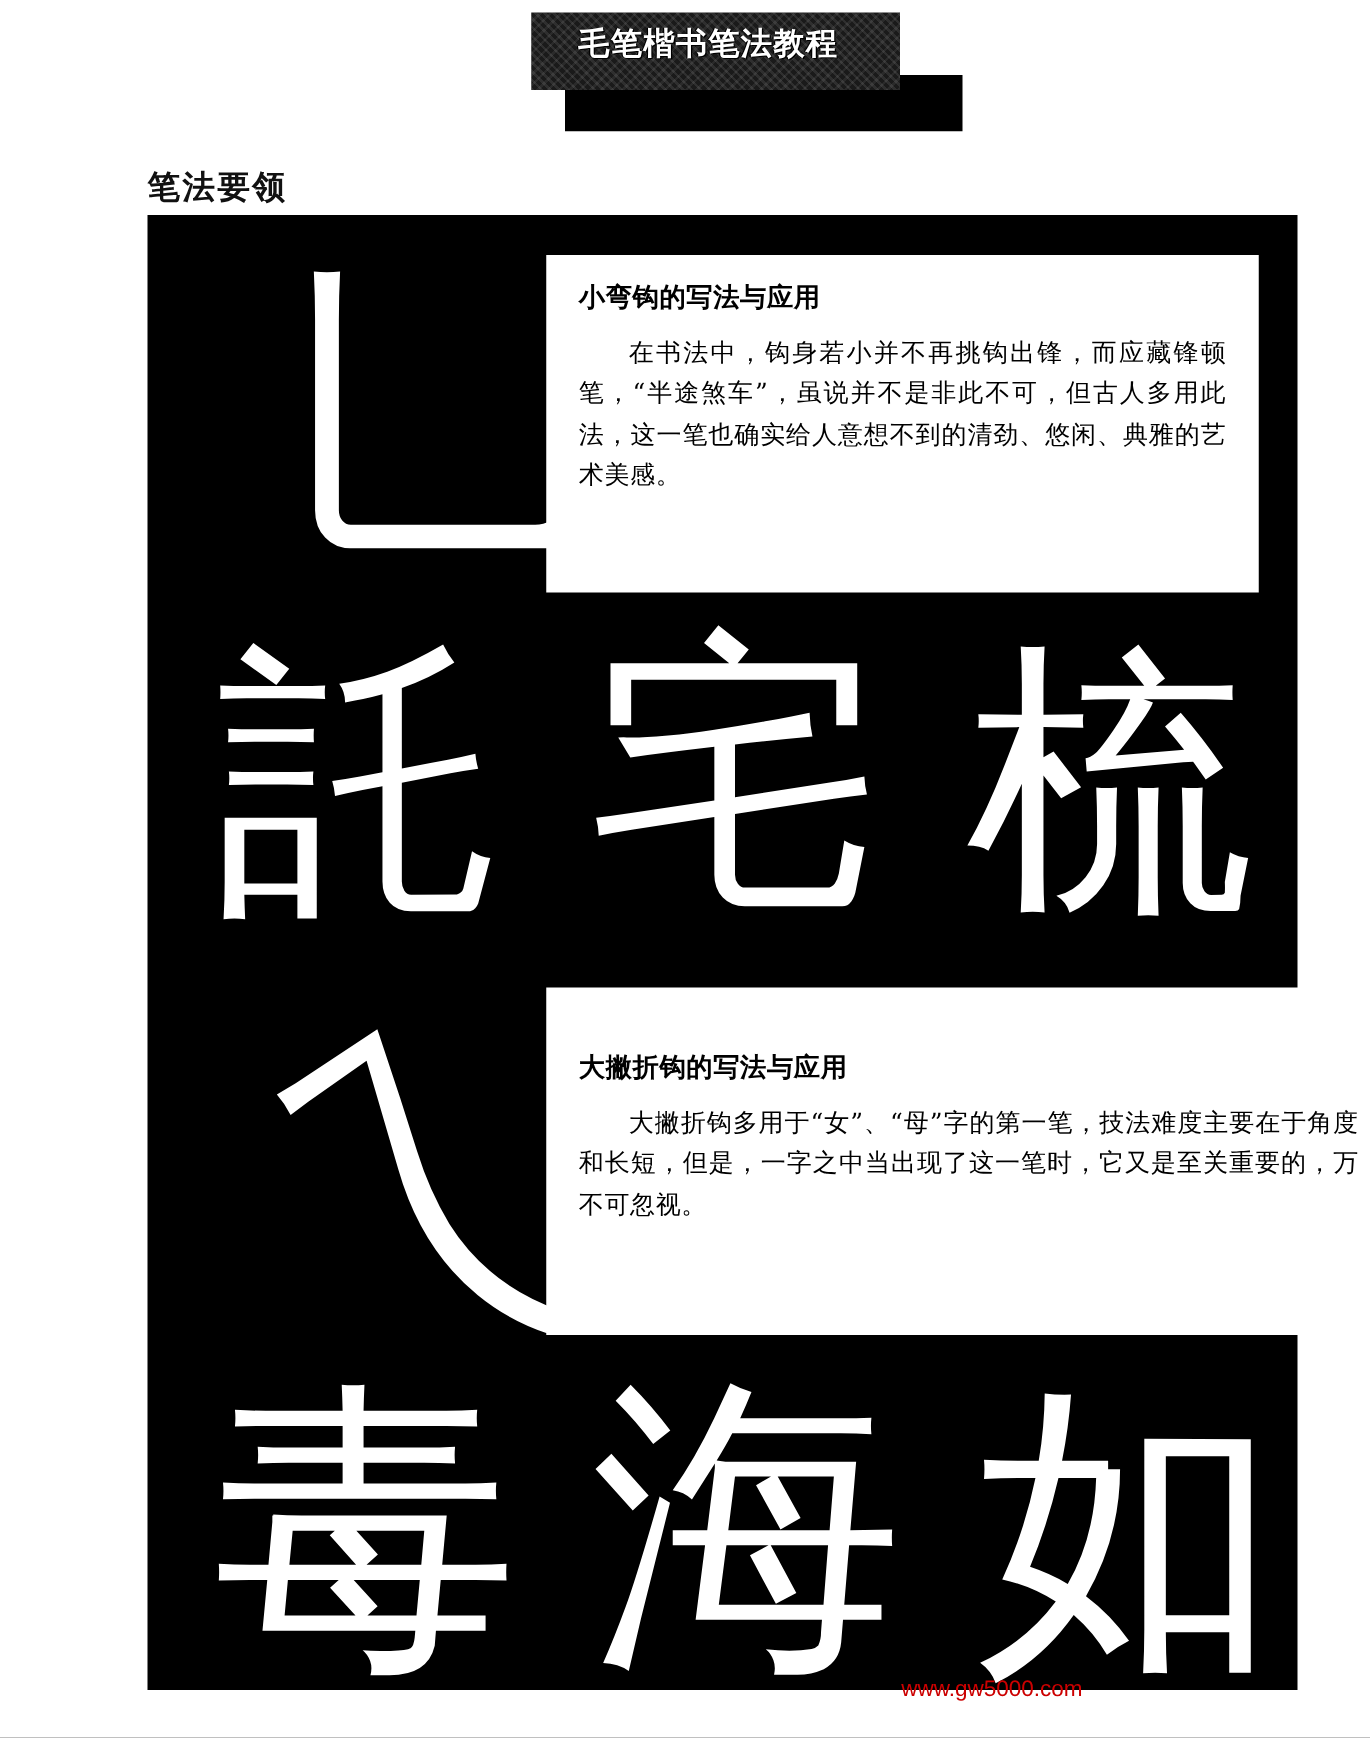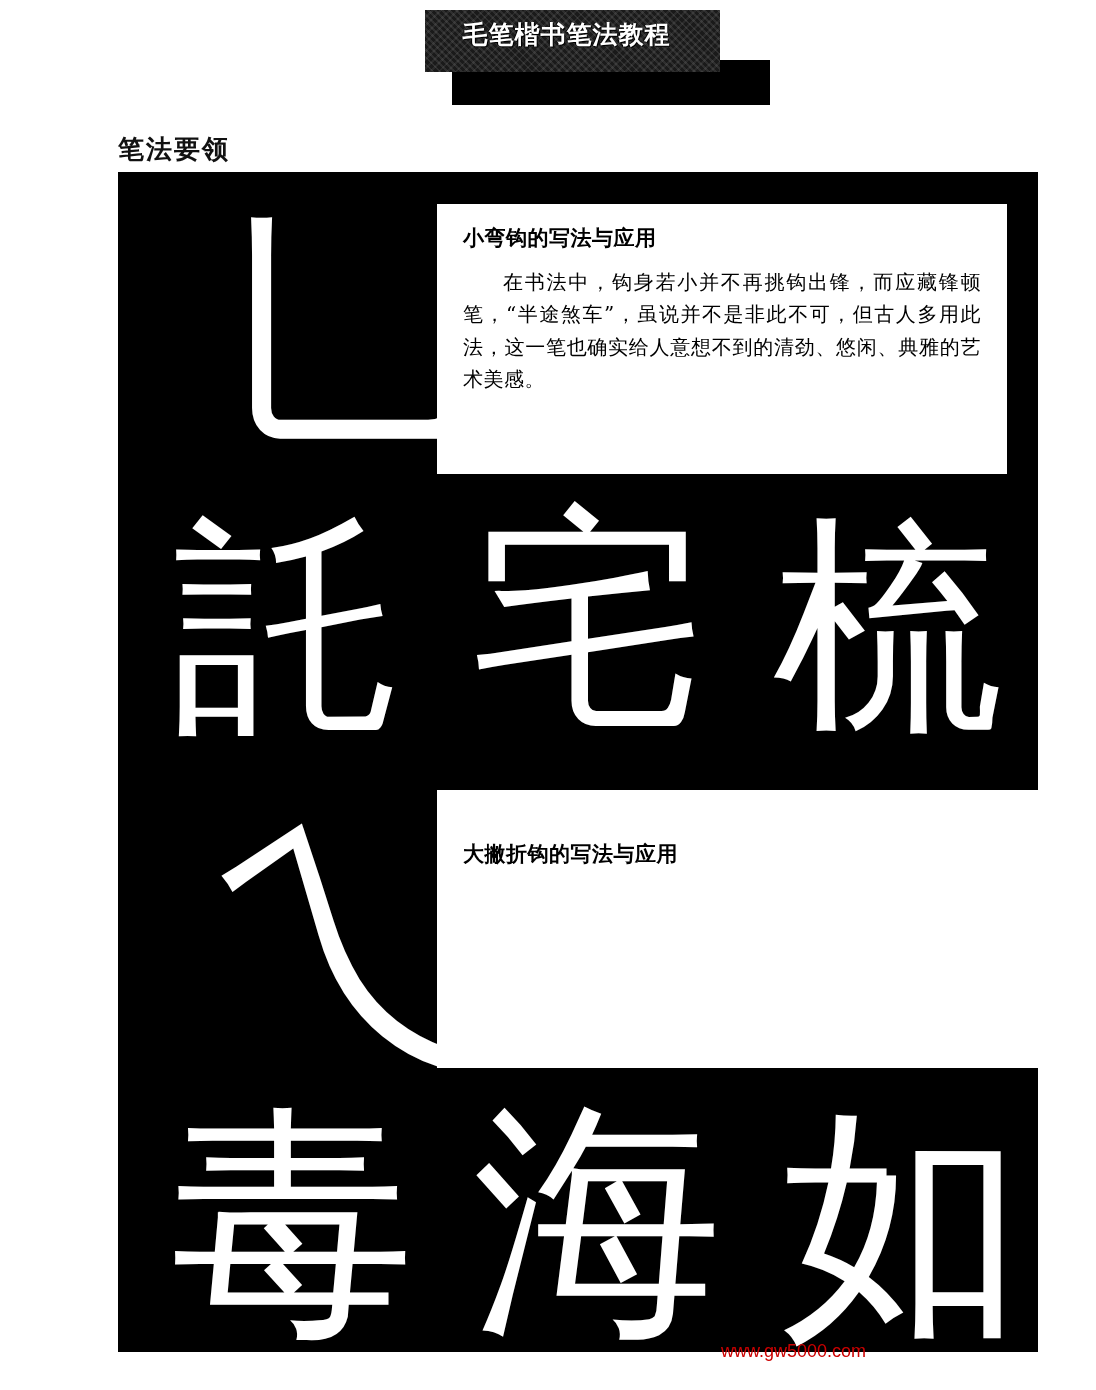--- a/index.html
+++ b/index.html
@@ -155,15 +155,16 @@
   <div class="glyph" style="left:645px; top:930px; width:280px; font-size:245px;">如</div>
 </div>
 
 <div class="note note-1">
   <div class="note-title">小弯钩的写法与应用</div>
   <p class="note-body">在书法中，钩身若小并不再挑钩出锋，而应藏锋顿笔，“半途煞车”，虽说并不是非此不可，但古人多用此法，这一笔也确实给人意想不到的清劲、悠闲、典雅的艺术美感。</p>
 </div>
 
 <div class="note note-2">
   <div class="note-title">大撇折钩的写法与应用</div>
+  <p class="note-body">大撇折钩多用于“女”、“母”字的第一笔，技法难度主要在于角度和长短，但是，一字之中当出现了这一笔时，它又是至关重要的，万不可忽视。</p>
 </div>
 
 <div class="watermark">www.gw5000.com</div>
 
 </body></html>

